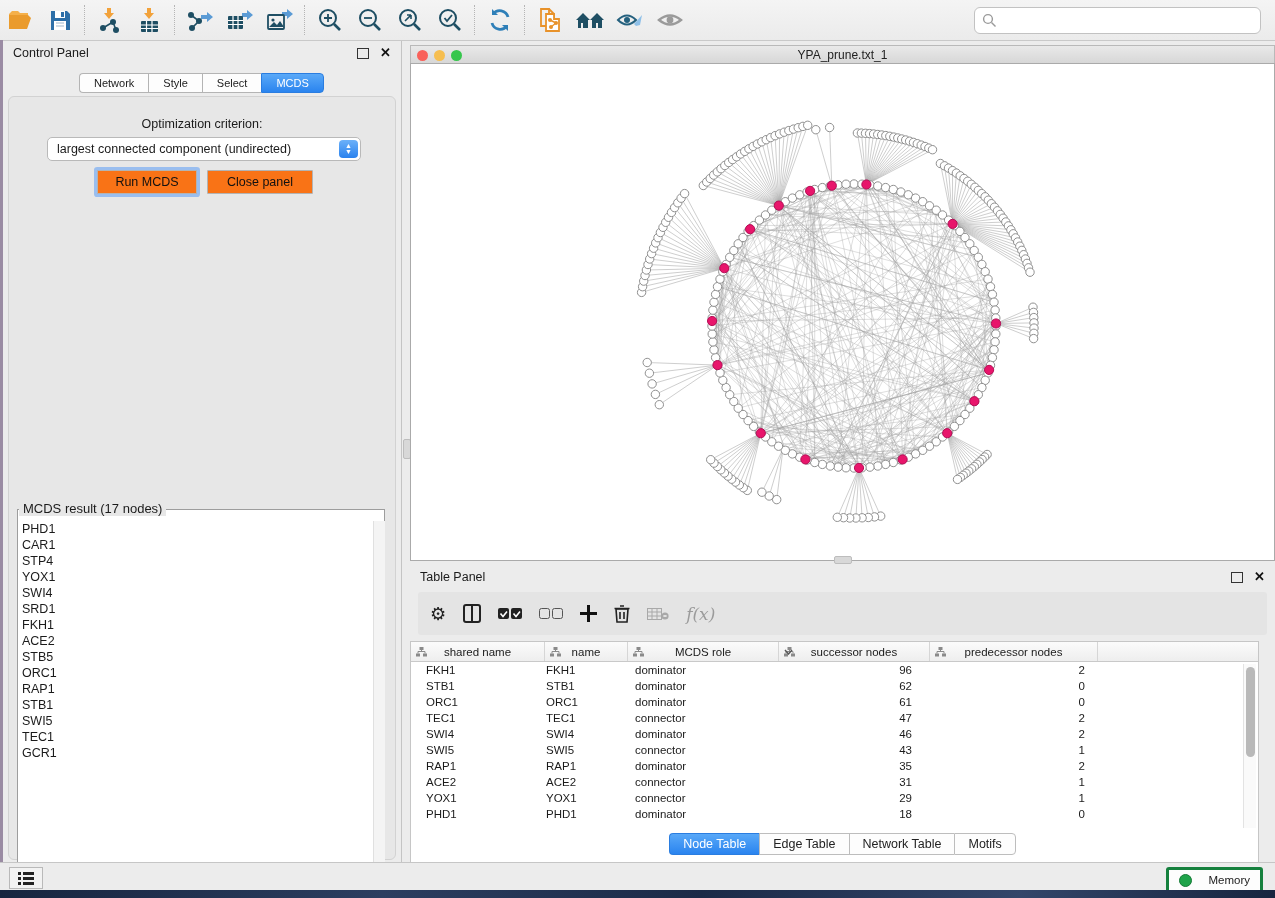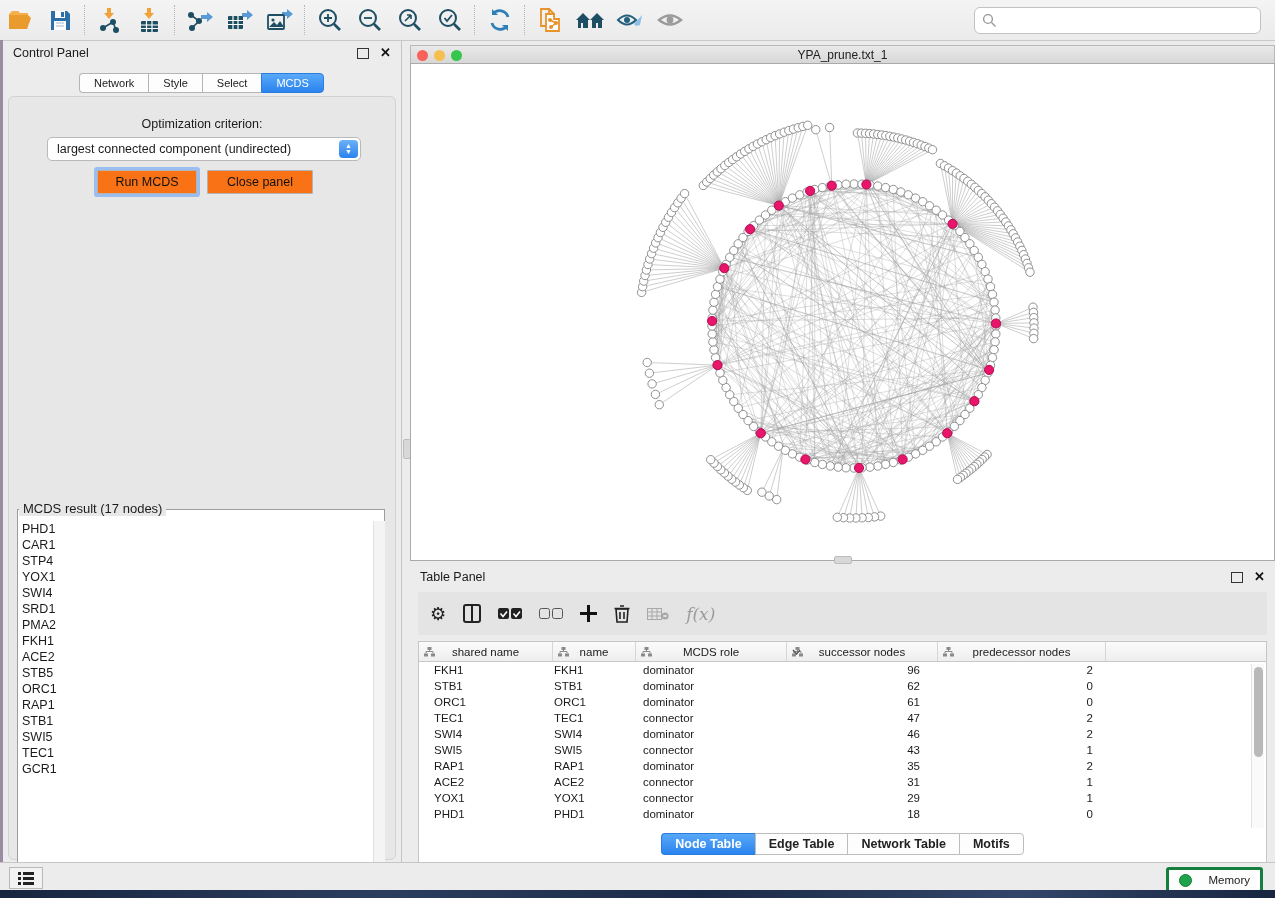--- a/index.html
+++ b/index.html
@@ -57,37 +57,37 @@
   .tl{width:11px;height:11px;border-radius:50%;margin-left:6px;}
   #net-title{position:absolute;left:0;width:100%;text-align:center;font-size:12px;color:#222;}
   #net-canvas{position:absolute;left:0;top:18px;width:863px;height:496px;background:#fff;border:1px solid #aaa;}
   
   #table-panel{left:410px;top:565px;width:865px;height:297px;background:#ececec;}
   #tp-toolbar{position:absolute;left:8px;top:27px;width:849px;height:43px;background:#e4e4e4;border-radius:3px;
               display:flex;align-items:center;padding-left:12px;box-sizing:border-box;}
   .tp-icon{margin-right:17px;display:flex;align-items:center;justify-content:center;font-size:18px;color:#222;}
   .tp-icon.disabled{color:#a8a8a8;}
   #fx-icon{font-family:"DejaVu Serif",serif;font-style:italic;font-size:17px;color:#9b9b9b;}
-  #tbl{position:absolute;left:8px;top:76px;width:849px;height:238px;background:#fff;border:1px solid #c6c6c6;box-sizing:border-box;}
+  #tbl{position:absolute;left:0;top:76px;width:849px;height:238px;background:#fff;border:1px solid #c6c6c6;box-sizing:border-box;}
   #tbl-header{display:flex;height:19px;background:linear-gradient(#fbfbfb,#eeeeee);border-bottom:1px solid #c9c9c9;font-size:11.5px;}
   .th{display:flex;align-items:center;justify-content:center;border-right:1px solid #d6d6d6;position:relative;gap:5px;}
   .th svg{position:absolute;left:5px;}
   .c0{width:133px;}.c1{width:82px;}.c2{width:150px;}.c3{width:150px;}.c4{width:167px;}
   .tr{display:flex;height:16px;font-size:11.5px;align-items:center;}
   .td{overflow:hidden;white-space:nowrap;}
   .td.c0{padding-left:15px;box-sizing:border-box;}
   .td.c1{padding-left:2px;box-sizing:border-box;}
   .td.c2{padding-left:9px;box-sizing:border-box;}
   .td.num3{text-align:right;padding-right:14px;box-sizing:border-box;}
   .td.num4{text-align:right;padding-right:8px;box-sizing:border-box;}
   #tbl-vscroll{position:absolute;right:2px;top:22px;width:12px;height:164px;background:#fafafa;border-left:1px solid #e3e3e3;}
   #tbl-thumb{position:absolute;left:1.5px;top:3px;width:9px;height:90px;background:#b9b9b9;border-radius:5px;}
   #tp-tabs{position:absolute;left:0;top:268px;width:865px;display:flex;justify-content:center;}
   .tp-tab{height:20px;padding:0 13px;font-size:12.5px;display:flex;align-items:center;background:#fdfdfd;
-          border:1px solid #bdbdbd;border-right:none;color:#222;font-weight:bold;}
+          border:1px solid #bdbdbd;border-right:none;color:#222;}
   .tp-tab:first-child{border-radius:4px 0 0 4px;}
   .tp-tab:last-child{border-right:1px solid #bdbdbd;border-radius:0 4px 4px 0;}
   .tp-tab.active{background:linear-gradient(#58a8f8,#2a84ef);color:#fff;border-color:#2a7de0;}
   
   #status-bar{left:0;top:862px;width:1275px;height:28px;background:#ececec;border-top:1px solid #c6c6c6;}
   #list-btn{position:absolute;left:9px;top:4px;width:32px;height:20px;background:#f2f2f2;border:1px solid #b9b9b9;
             display:flex;align-items:center;justify-content:center;}
   #memory-btn{position:absolute;right:12px;top:4px;height:20px;padding:0 10px;background:#fdfdfd;border:3px solid #15803d;
               border-radius:3px;display:flex;align-items:center;gap:16px;font-size:11.5px;}
   #memory-dot{width:11px;height:11px;border-radius:50%;background:#1fa34a;border:1px solid #157a36;}
@@ -267,21 +267,20 @@
     <div class="btn" id="close-btn2">Close panel</div>
     <div id="mcds-fieldset"></div>
     <div id="mcds-legend">MCDS result (17 nodes)</div>
     <div id="mcds-list">
         <div>PHD1</div>
         <div>CAR1</div>
         <div>STP4</div>
         <div>YOX1</div>
         <div>SWI4</div>
         <div>SRD1</div>
-        <div>PMA2</div>
         <div>FKH1</div>
         <div>ACE2</div>
         <div>STB5</div>
         <div>ORC1</div>
         <div>RAP1</div>
         <div>STB1</div>
         <div>SWI5</div>
         <div>TEC1</div>
         <div>GCR1</div>
       </div>

